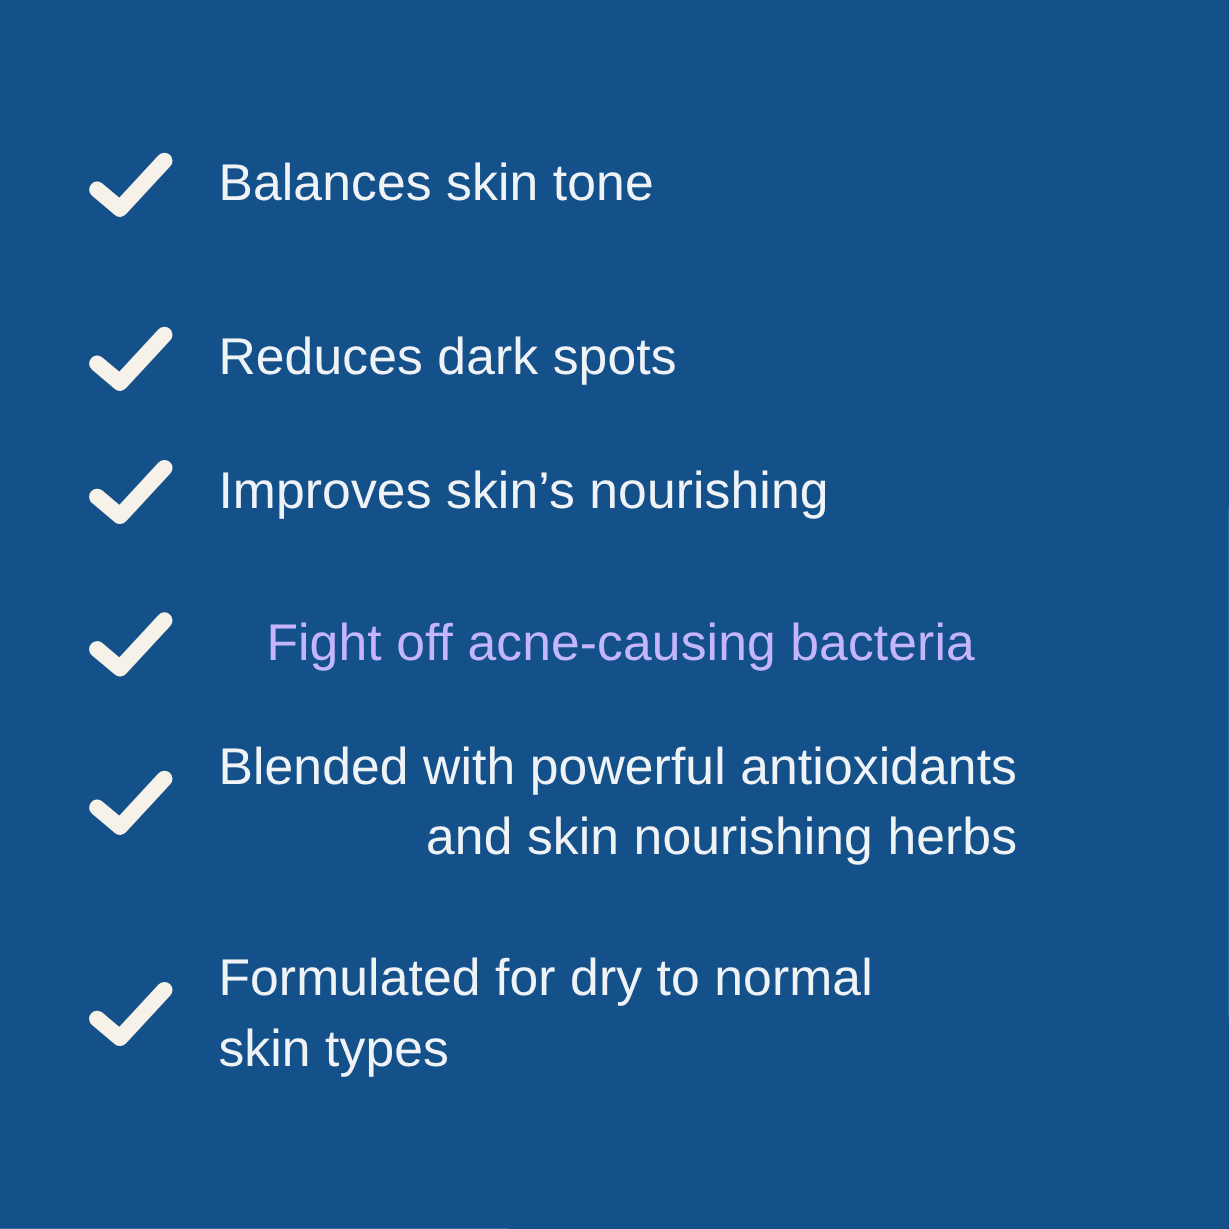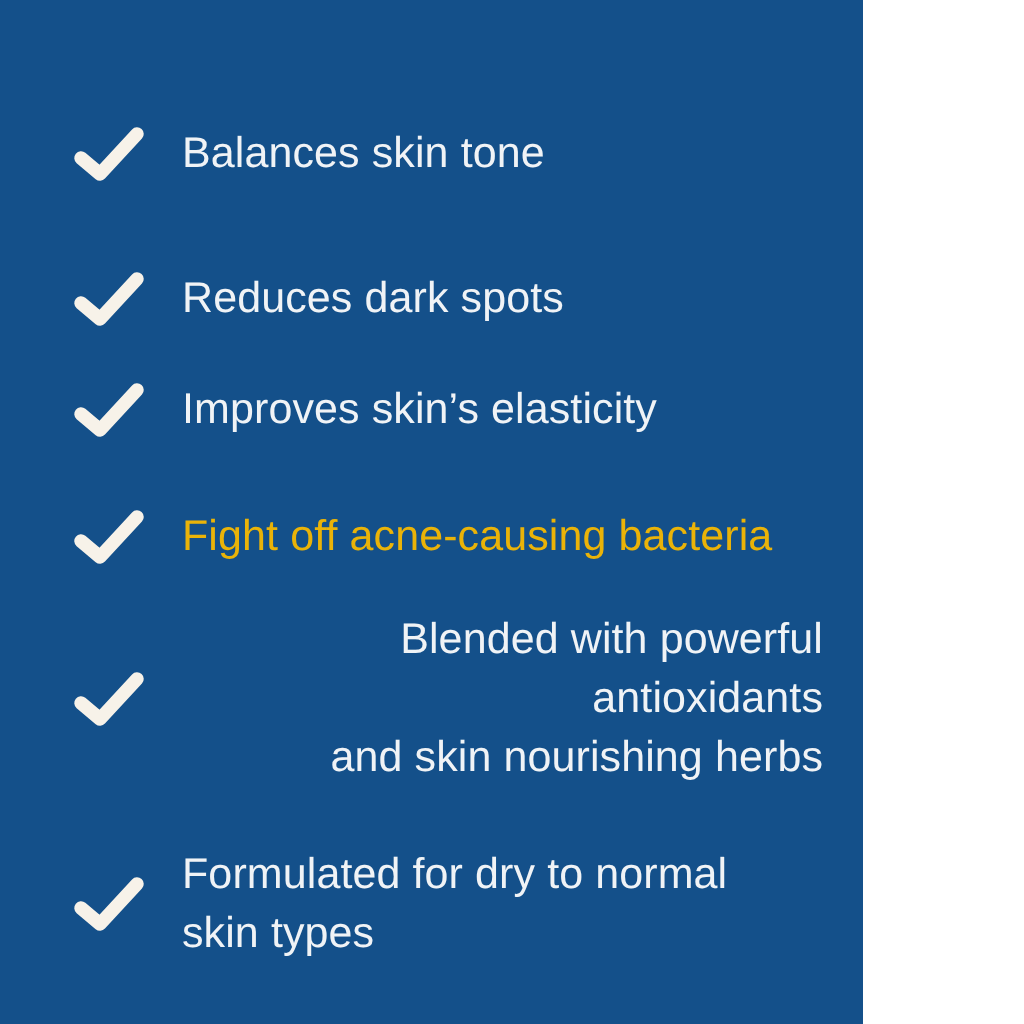--- a/index.html
+++ b/index.html
@@ -12,21 +12,21 @@
     width: 1024px;
     height: 1024px;
     overflow: hidden;
     font-family: "Liberation Sans", sans-serif;
     -webkit-font-smoothing: antialiased;
   }
 
   #benefits-card {
     position: relative;
     box-sizing: border-box;
-    width: 863px;
+    width: 1024px;
     height: 1024px;
     background: #14508A;
     padding: 118px 40px 0 64px;
     display: flex;
     flex-direction: column;
     justify-content: flex-start;
   }
 
   .benefit-row {
     display: flex;
@@ -98,30 +98,30 @@
     </span>
     <span class="benefit-text" style="color: rgb(240, 243, 246);">Reduces dark spots</span>
   </div>
 
   <div class="benefit-row r2">
     <span class="check-slot">
       <svg class="check-icon" viewBox="0 0 70 58" aria-hidden="true">
         <path d="M7 33 L26 49 L63 9" style="stroke: rgb(247, 242, 233);"></path>
       </svg>
     </span>
-    <span class="benefit-text" style="color: rgb(240, 243, 246);">Improves skin’s elasticity</span>
+    <span class="benefit-text" style="color: rgb(240, 243, 246);">Improves skin’s nourishing</span>
   </div>
 
   <div class="benefit-row r3">
     <span class="check-slot">
       <svg class="check-icon" viewBox="0 0 70 58" aria-hidden="true">
         <path d="M7 33 L26 49 L63 9" style="stroke: rgb(247, 242, 233);"></path>
       </svg>
     </span>
-    <span class="benefit-text" style="color: #eab308;">Fight off acne-causing bacteria</span>
+    <span class="benefit-text" style="color: #c4b5fd; margin-left: 40px;">Fight off acne-causing bacteria</span>
   </div>
 
   <div class="benefit-row r4">
     <span class="check-slot">
       <svg class="check-icon" viewBox="0 0 70 58" aria-hidden="true">
         <path d="M7 33 L26 49 L63 9" style="stroke: rgb(247, 242, 233);"></path>
       </svg>
     </span>
     <span class="benefit-text" style="color: rgb(240, 243, 246);">Blended with powerful antioxidants
 and skin nourishing herbs</span>

